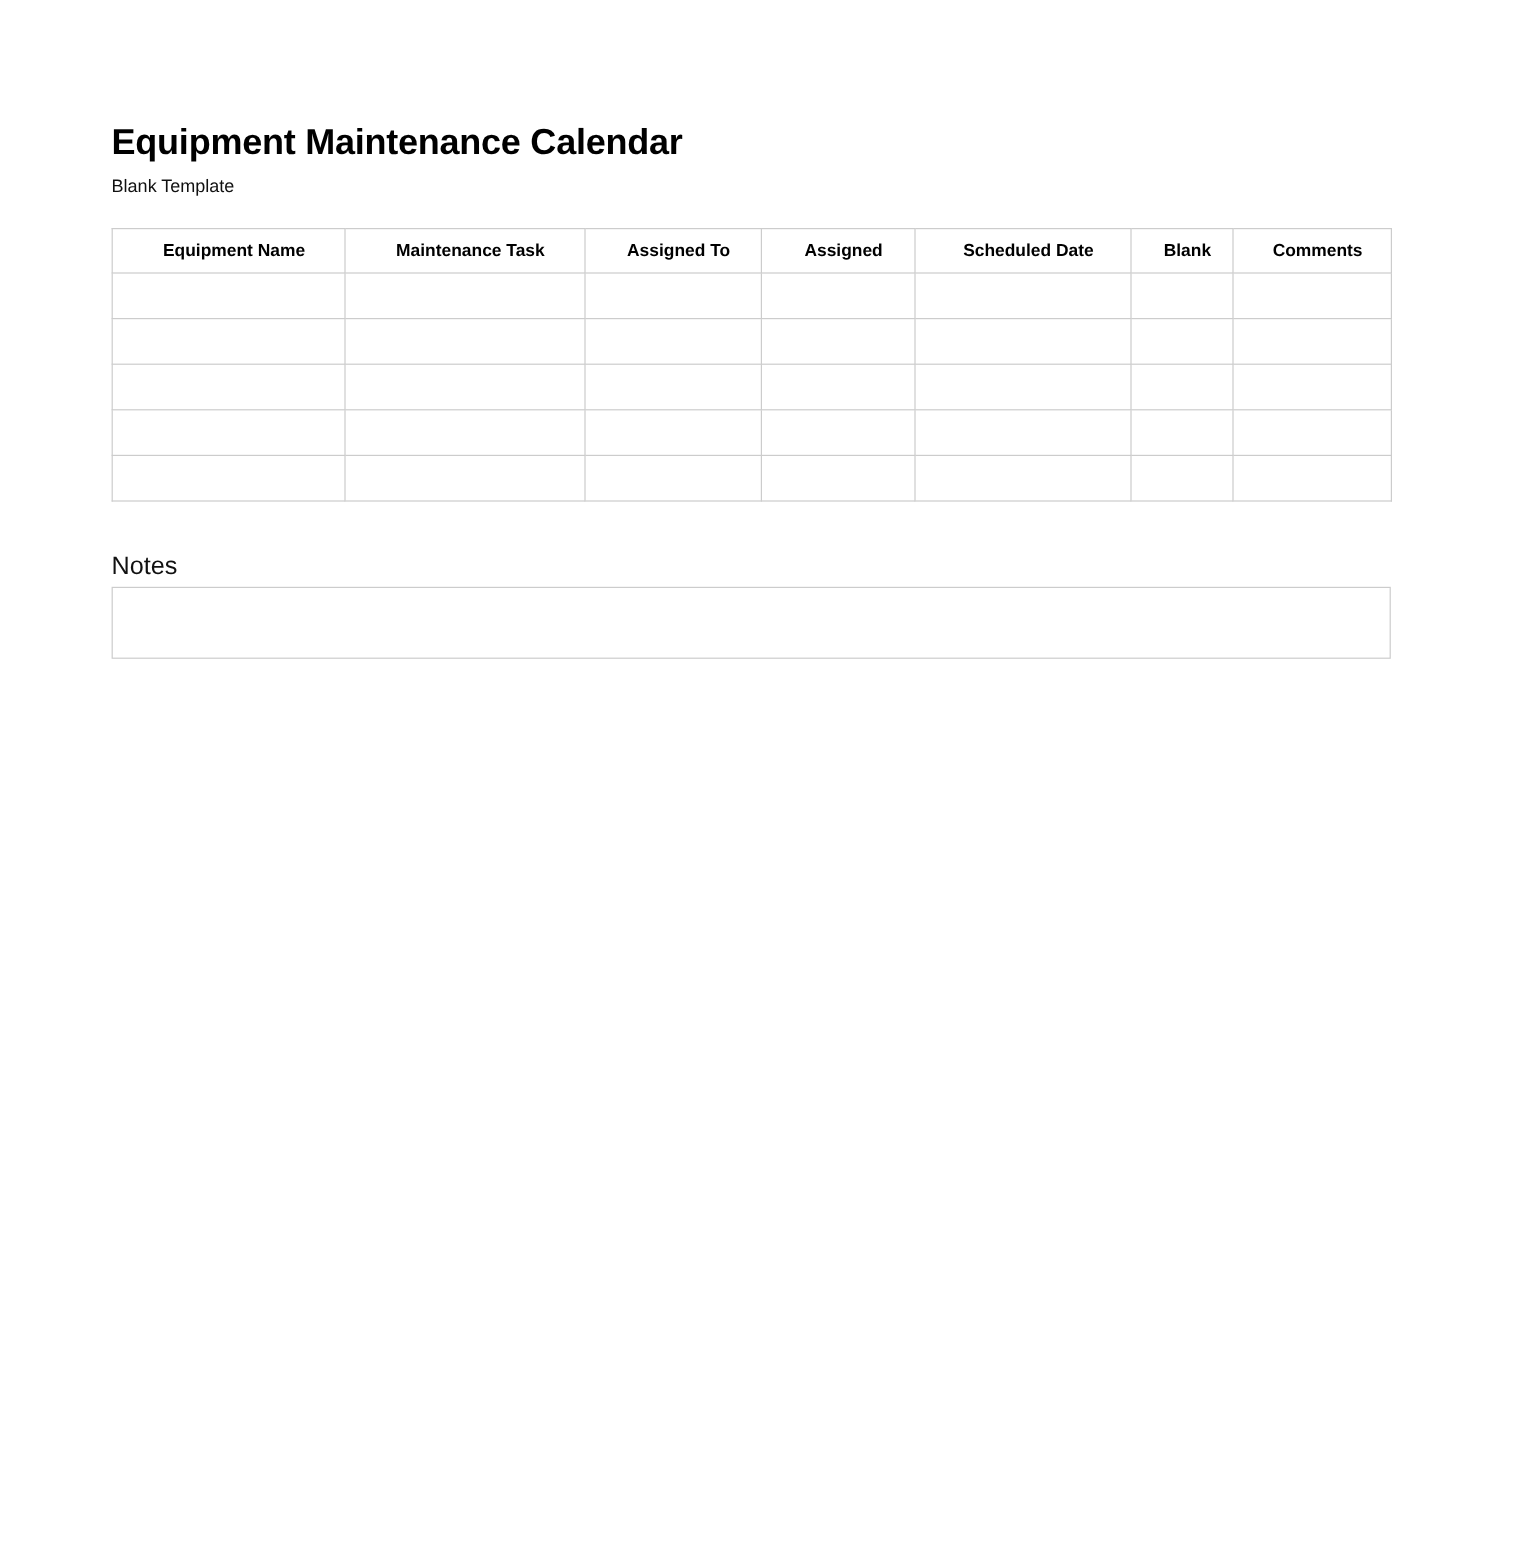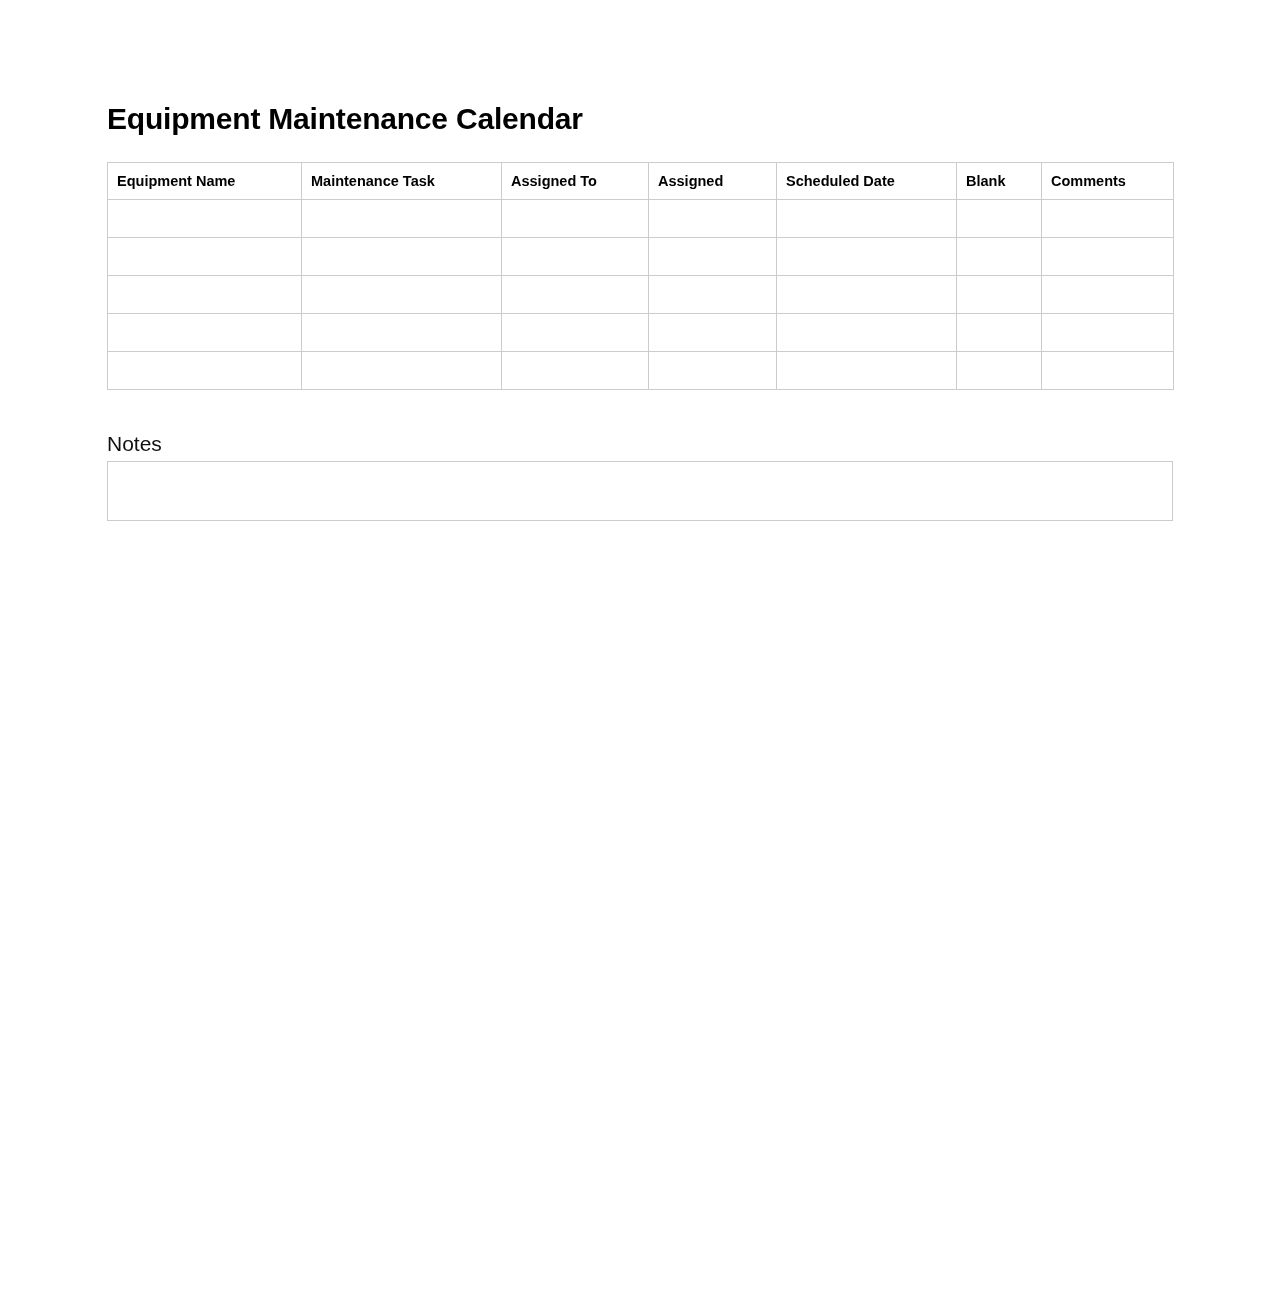--- a/index.html
+++ b/index.html
@@ -16,21 +16,21 @@
   }
   .page {
     position: relative;
     width: 1278px;
     height: 1300px;
     background: #ffffff;
     box-sizing: border-box;
   }
   .content {
     position: absolute;
-    left: 107px;
+    left: 93px;
     top: 100px;
     width: 1066px;
   }
   .doc-title {
     font-size: 30px;
     font-weight: bold;
     line-height: 38px;
     letter-spacing: -0.2px;
     color: #000000;
     margin: 0;
@@ -54,21 +54,21 @@
     background: #ffffff;
   }
   table.schedule th,
   table.schedule td {
     border: 1px solid #cccccc;
     padding: 0;
     vertical-align: middle;
   }
   table.schedule thead th {
     height: 36px;
-    text-align: left;
+    text-align: center;
     font-size: 14.5px;
     font-weight: bold;
     color: #000000;
     padding: 0 0 0 9px;
     background: #ffffff;
     white-space: nowrap;
   }
   table.schedule tbody td {
     height: 37px;
     background: #ffffff;
@@ -100,20 +100,21 @@
   }
 </style>
 </head>
 <body>
 
 <div class="page">
   <div class="content">
 
     <h1 class="doc-title">Equipment Maintenance Calendar</h1>
 
+    <p class="doc-subtitle">Blank Template</p>
 
     <div class="table-wrap">
       <table class="schedule">
         <colgroup>
           <col class="col-equipment">
           <col class="col-task">
           <col class="col-assigned">
           <col class="col-frequency">
           <col class="col-scheduled">
           <col class="col-status">

